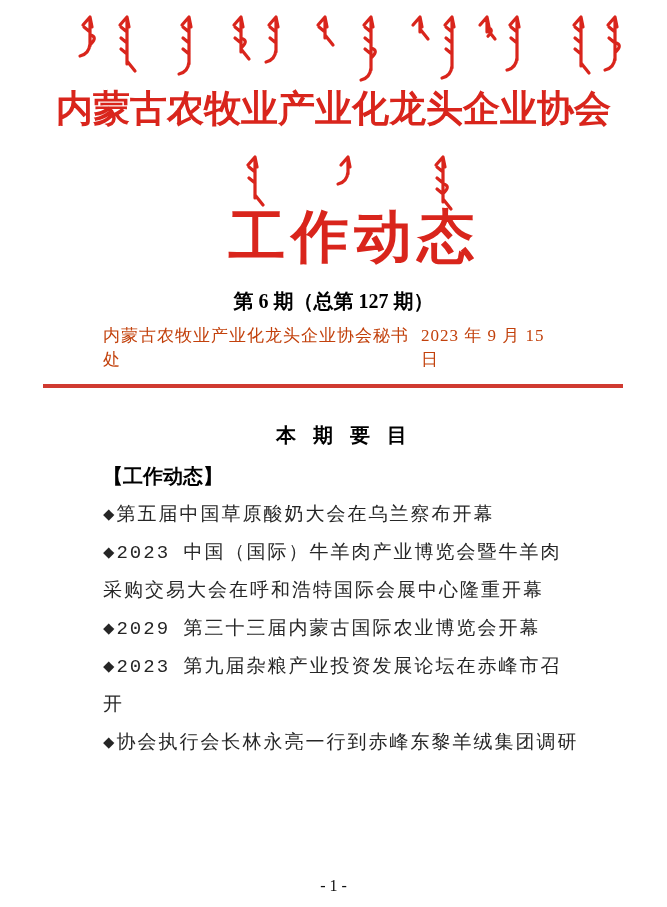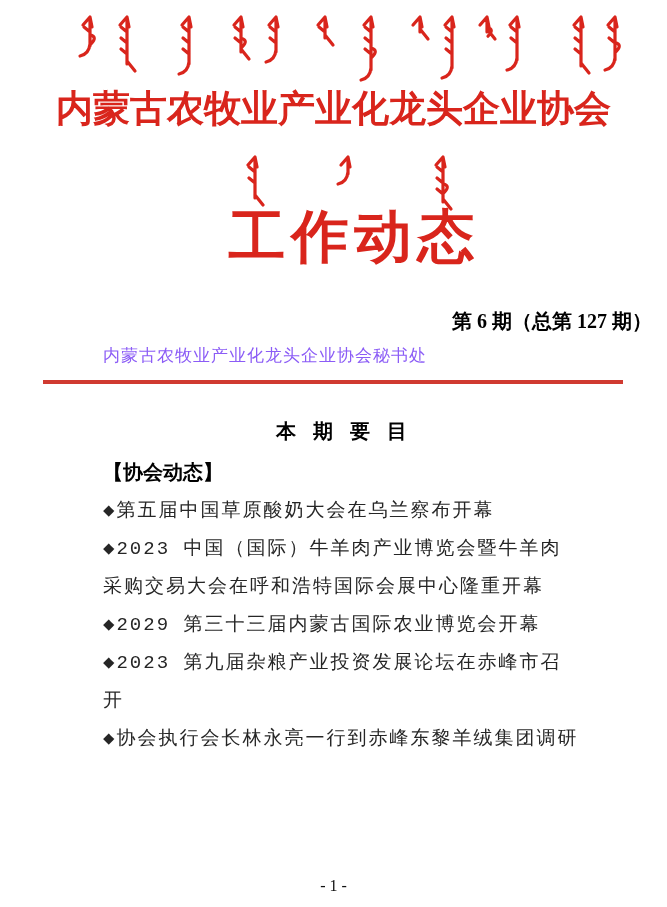--- a/index.html
+++ b/index.html
@@ -34,34 +34,34 @@
     color:var(--accent-red);
     font-size:57px;
     font-weight:bold;
     line-height:62px;
     letter-spacing:6px;
     margin-top:-6px;
     white-space:nowrap;
     padding-left:42px;
   }
   .issue-line{
-    text-align:right;
+    text-align:center;
     font-size:20px;
     font-weight:bold;
     line-height:26px;
-    margin-top:40px;
+    margin-top:20px;
     color:#000000;
   }
   .pub-row{
     display:flex;
     justify-content:space-between;
     margin:10px 87px 0 88px;
     font-size:17px;
     line-height:24px;
-    color:#8b5cf6;
+    color:#c2410c;
     letter-spacing:1px;
   }
   .red-rule{
     height:4px;
     background:var(--rule-red);
     margin:12px 29px 0 28px;
   }
   .toc-heading{
     text-align:center;
     font-size:20px;
@@ -126,27 +126,28 @@
       <path d="M333 10 L333 24 M326 15 L333 7 L335 17 M333 22 Q332 32 323 34" fill="none" stroke="currentColor" stroke-width="3.2" stroke-linecap="round" stroke-linejoin="round"></path>
       <path d="M428 10 L428 52 M421 15 L428 7 L430 17 M428 22 L422 17 M428 33 L422 28 M428 44 L422 39 M428 33.7 q8 2 1 9 M428 49 L436 59" fill="none" stroke="currentColor" stroke-width="3.2" stroke-linecap="round" stroke-linejoin="round"></path>
     </svg>
 
   <h2 class="bulletin-title">工作动态</h2>
 
   <div class="issue-line">第 6 期（总第 127 期）</div>
 
   <div class="pub-row">
     <span>内蒙古农牧业产业化龙头企业协会秘书处</span>
+    <span>2023 年 9 月 15 日</span>
   </div>
 
   <div class="red-rule"></div>
 
   <div class="toc-heading">本 期 要 目</div>
 
-  <div class="section-heading">【协会动态】</div>
+  <div class="section-heading">【工作动态】</div>
 
   <ul class="toc-list">
     <li>◆第五届中国草原酸奶大会在乌兰察布开幕</li>
     <li>◆2023 中国（国际）牛羊肉产业博览会暨牛羊肉采购交易大会在呼和浩特国际会展中心隆重开幕</li>
     <li>◆2029 第三十三届内蒙古国际农业博览会开幕</li>
     <li>◆2023 第九届杂粮产业投资发展论坛在赤峰市召开</li>
     <li>◆协会执行会长林永亮一行到赤峰东黎羊绒集团调研</li>
   </ul>
 
   <div class="page-footer">- 1 -</div>

